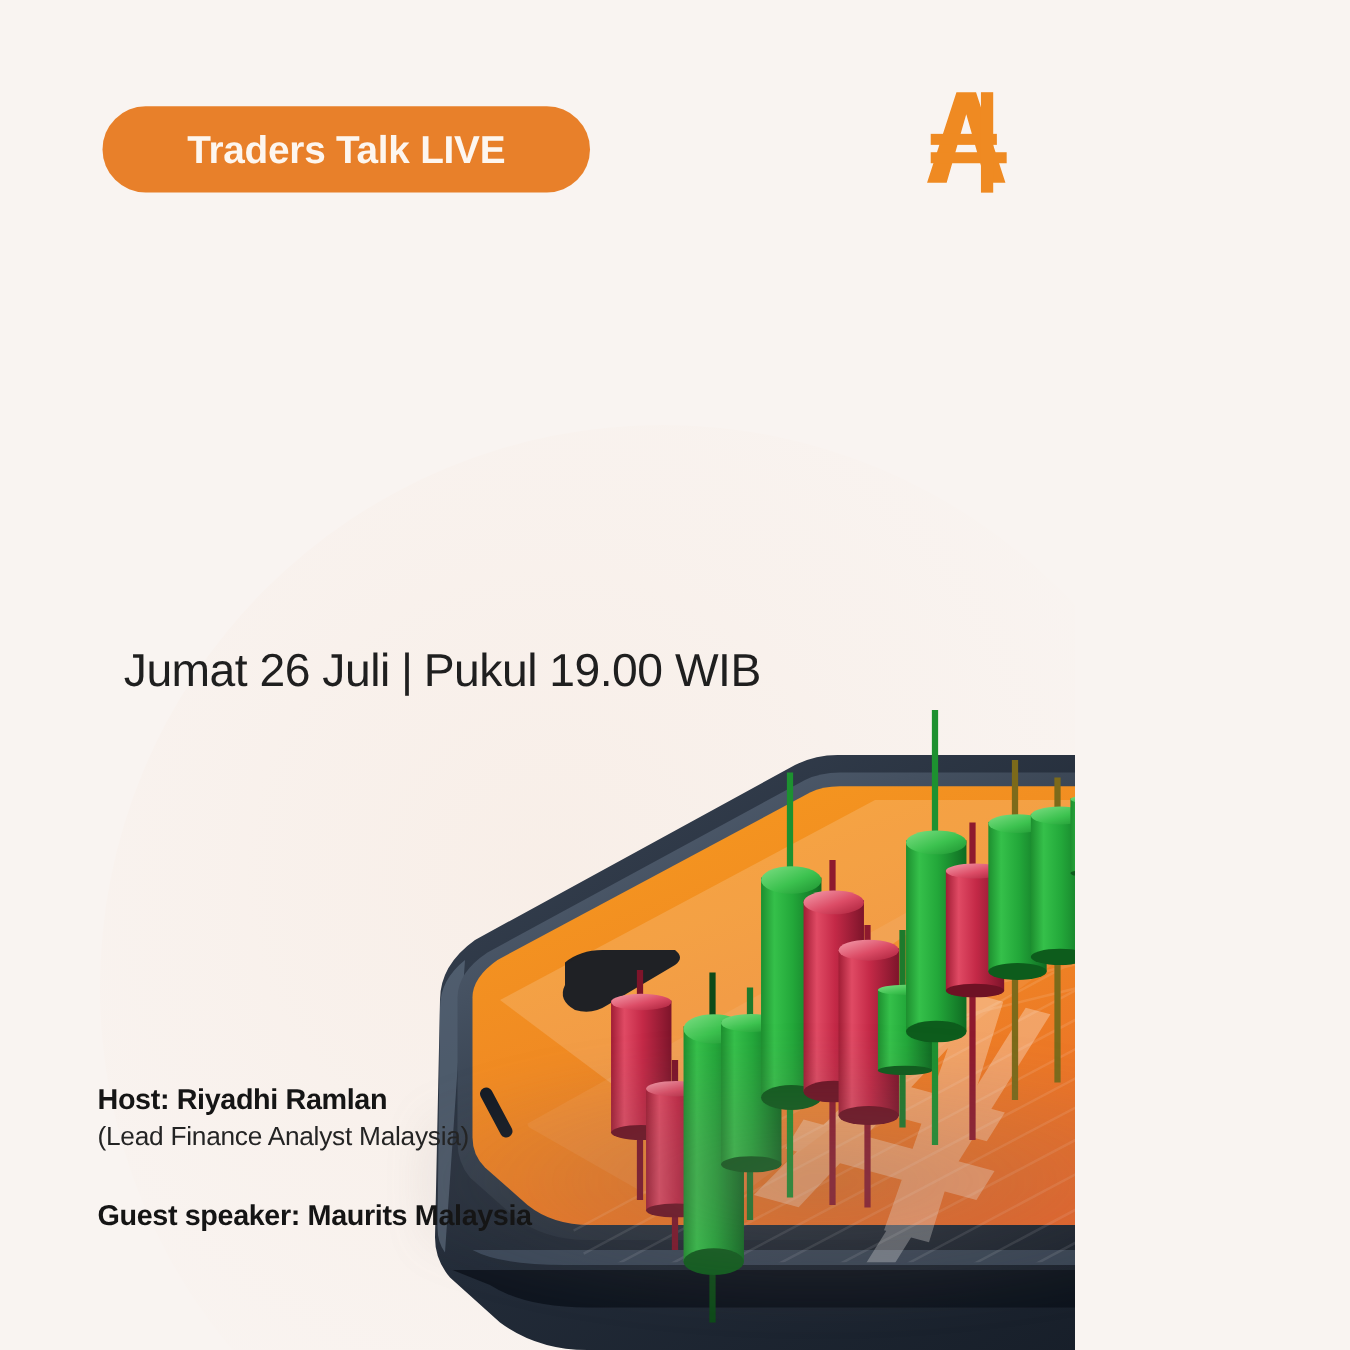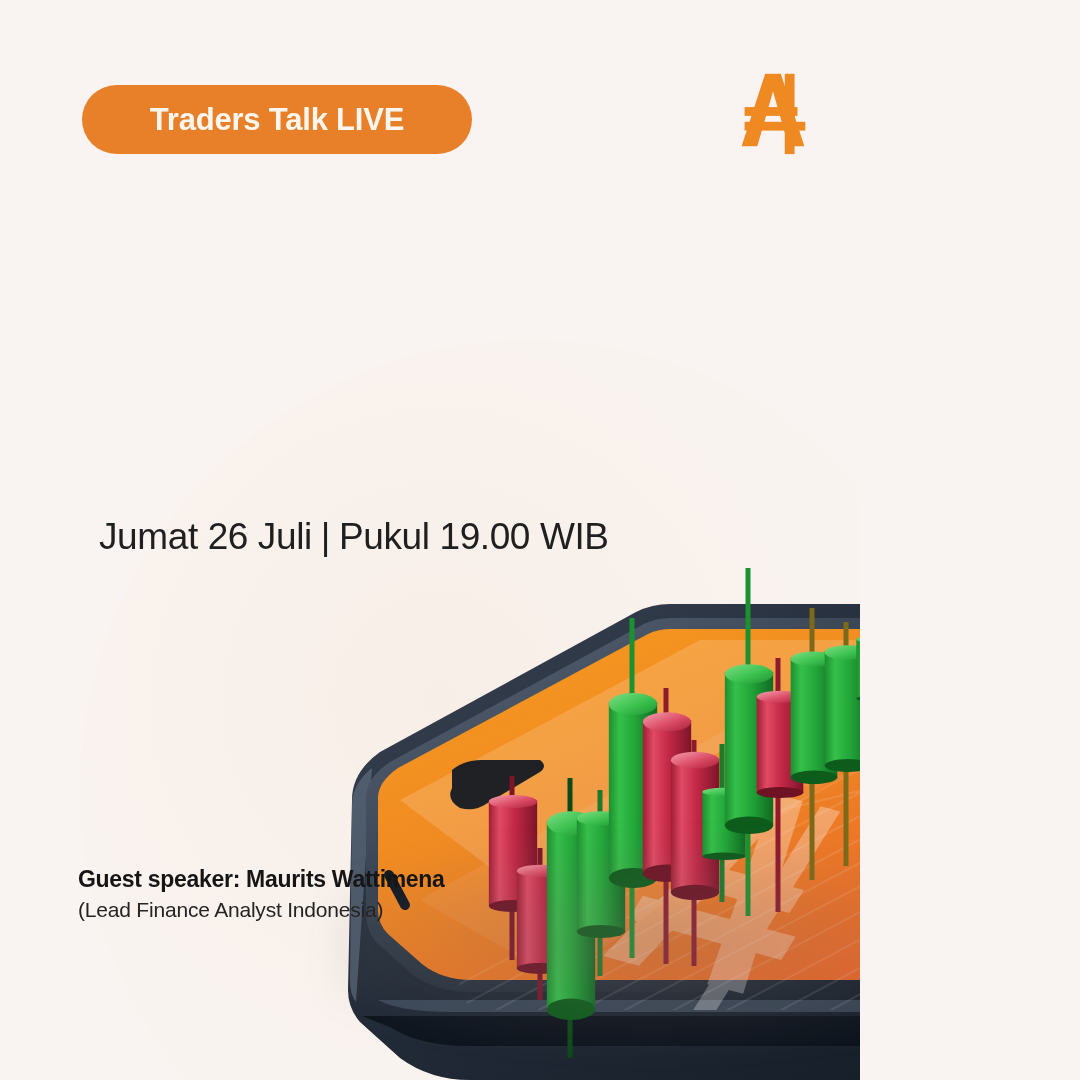--- a/index.html
+++ b/index.html
@@ -259,18 +259,21 @@
     </g>
   </svg>
 
 
   <div class="dateline">
     <span>Jumat 26 Juli</span><span class="sep">|</span><span>Pukul 19.00 WIB</span>
   </div>
 
   <div class="speakers">
     <div class="sp-block">
-      <div class="sp-name">Guest speaker: Maurits Wattimena</div>
-      <div class="sp-role">(Lead Finance Analyst Indonesia)</div>
+      <div class="sp-name">Host: Riyadhi Ramlan</div>
+      <div class="sp-role">(Lead Finance Analyst Malaysia)</div>
     </div>
+    <div class="sp-block">
+      <div class="sp-name">Guest speaker: Maurits Malaysia</div>
+    </div>
   </div>
 
 </div>
 
 </body></html>

